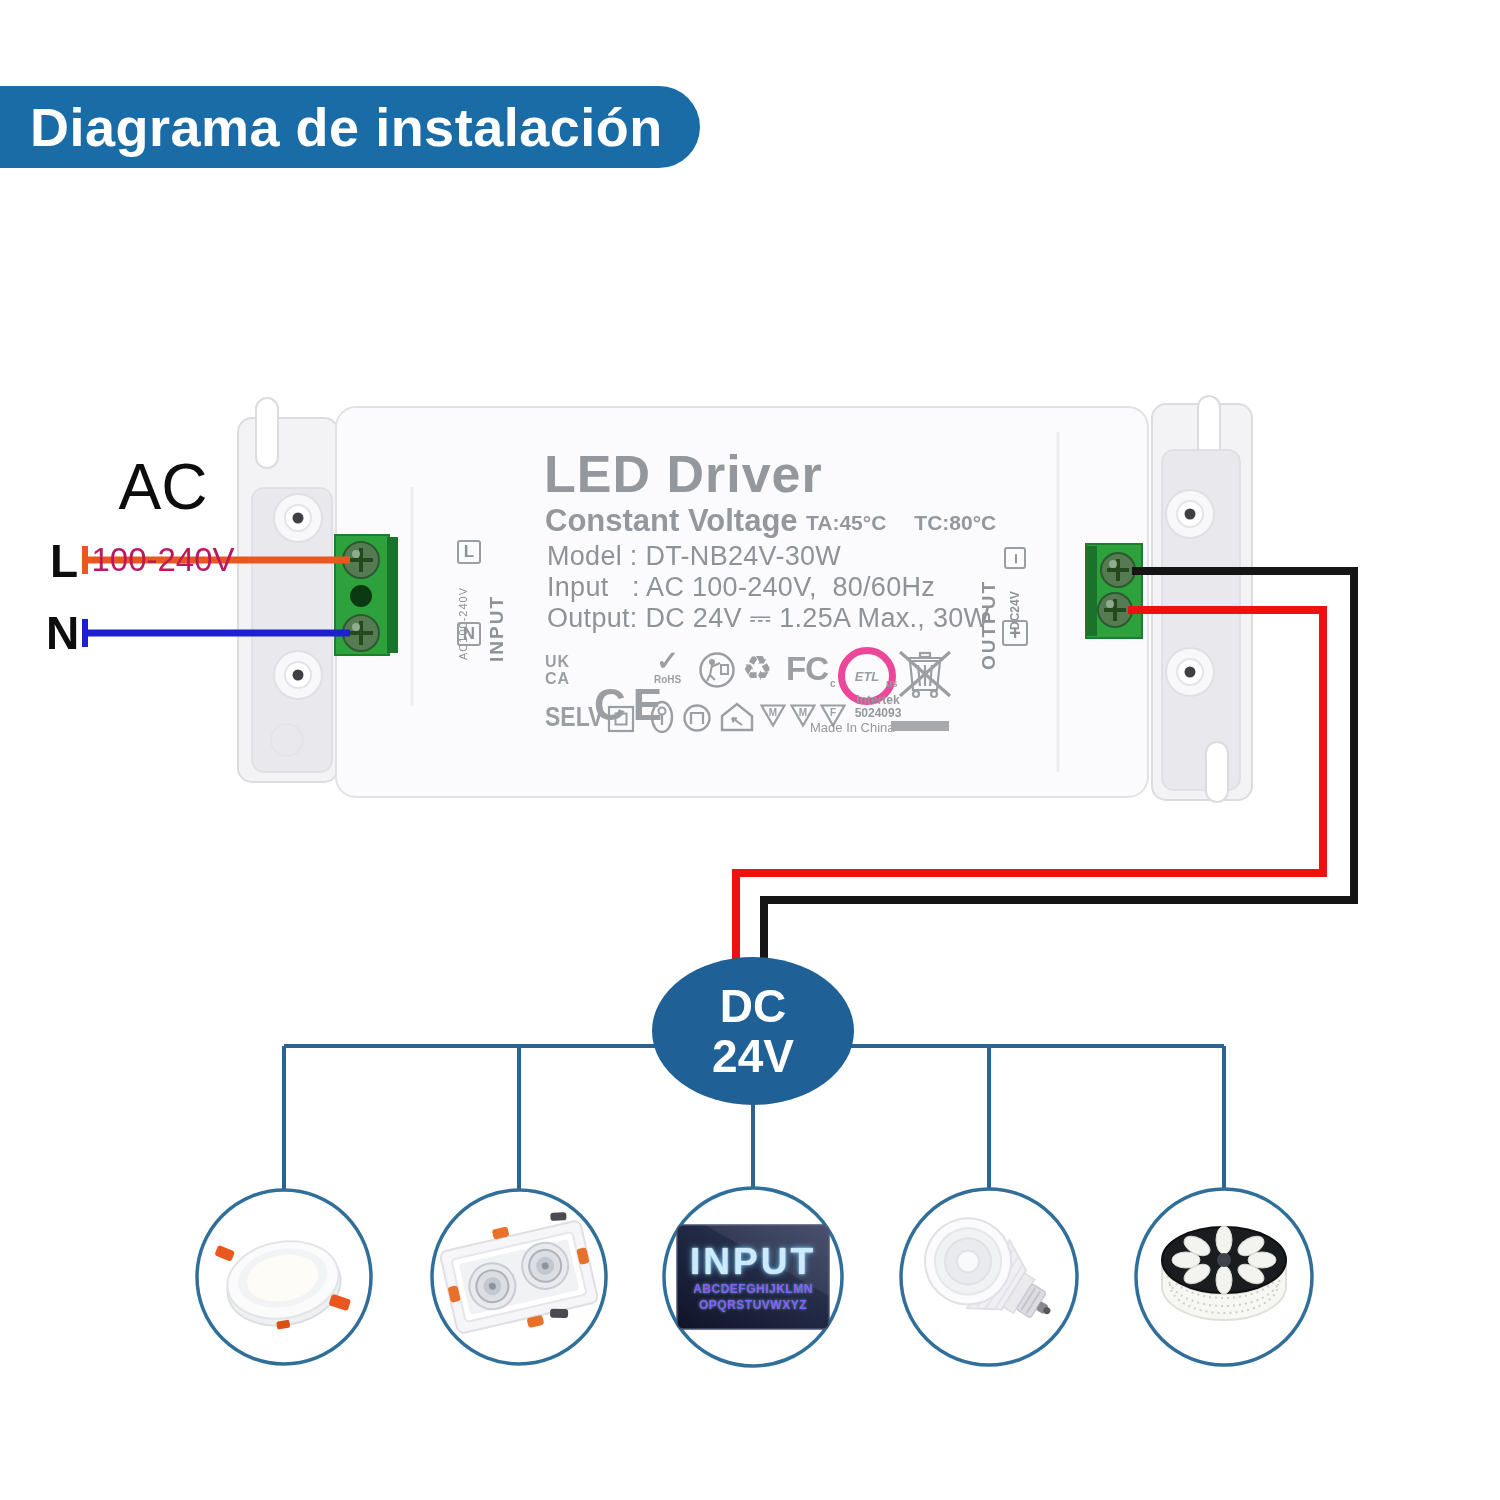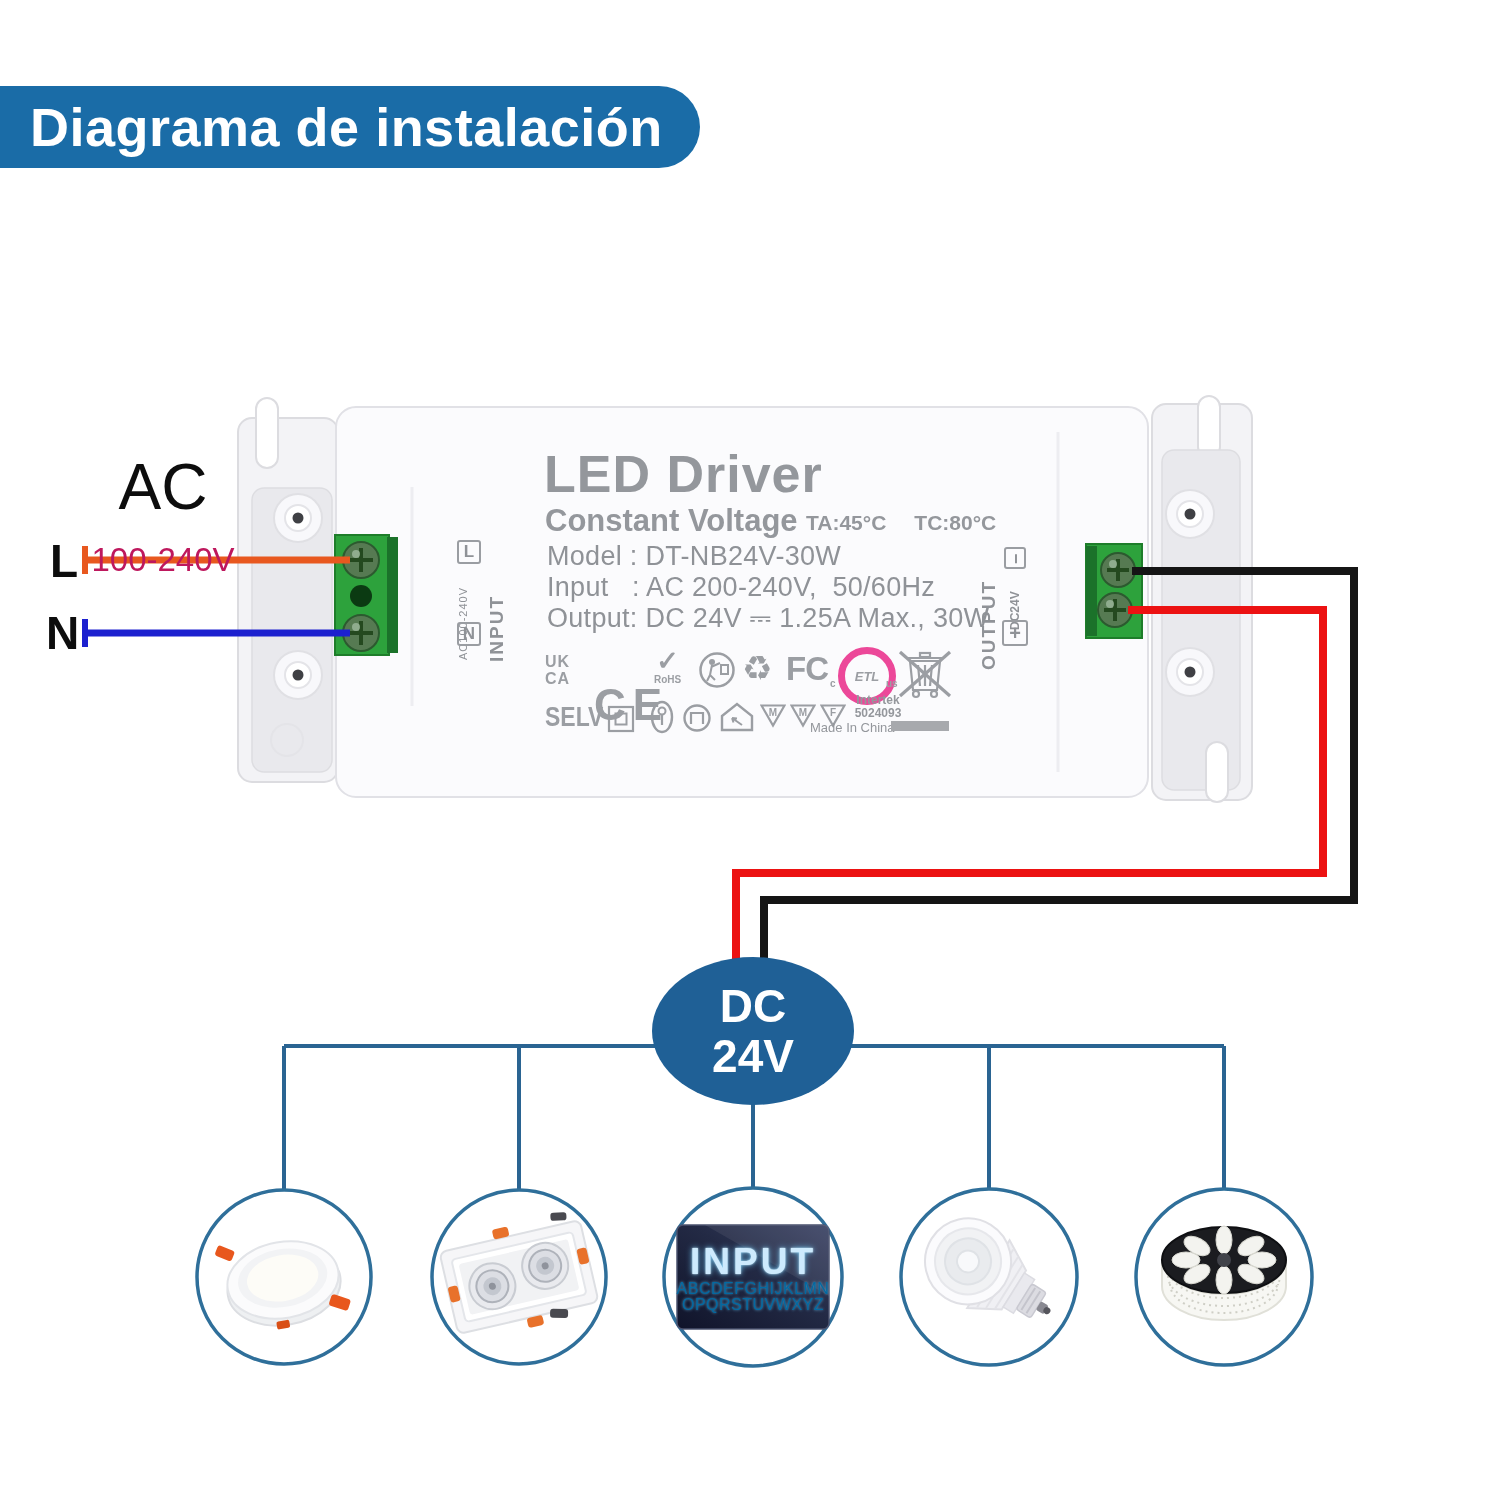--- a/index.html
+++ b/index.html
@@ -48,21 +48,21 @@
   .madein{left:810px;top:720px;font-size:13px;color:#94979c;}
   .gbar{left:891px;top:721px;width:58px;height:10px;background:#a7a9ad;}
   
   .dcbubble{left:653px;top:972px;width:200px;height:118px;display:flex;flex-direction:column;
             align-items:center;justify-content:center;color:#fff;font-weight:bold;font-size:46px;line-height:50px;}
   
   .signtext{left:678px;top:1228px;width:150px;height:100px;display:flex;flex-direction:column;
             align-items:center;justify-content:center;}
   .signword{font-size:37px;font-weight:bold;color:#cdeafd;letter-spacing:3px;
             text-shadow:0 0 6px rgba(110,200,245,.95),0 0 2px #fff;line-height:38px;}
-  .signabc{font-size:16px;font-weight:normal;color:#0369a1;letter-spacing:.5px;line-height:16px;
+  .signabc{font-size:12px;font-weight:bold;color:#8b5cf6;letter-spacing:.5px;line-height:16px;
            text-shadow:0 0 3px rgba(110,200,245,.8);}
 </style>
 </head>
 <body>
 
 <div class="canvas">
 
   <svg class="abs" style="left:0;top:0" width="1500" height="1500" viewBox="0 0 1500 1500">
     <defs>
       <linearGradient id="signbg" x1="0" y1="1" x2="1" y2="0">
@@ -244,21 +244,21 @@
   <div class="abs wire-lbl" style="left:50px;top:534px">L</div>
   <div class="abs wire-lbl" style="left:46px;top:606px">N</div>
 
   <div class="abs drv drv-sub">Constant Voltage</div>
   <div class="abs drv drv-title">LED Driver</div>
   <div class="abs drv-ta drv">
     <span>TA:45°C</span>
     <span>TC:80°C</span>
   </div>
   <div class="abs spec" style="top:541px">Model : DT-NB24V-30W</div>
-  <div class="abs spec" style="top:572px">Input   : AC 200-240V,  50/60Hz</div>
+  <div class="abs spec" style="top:572px">Input   : AC 100-240V,  80/60Hz</div>
   <div class="abs spec" style="top:603px">Output: DC 24V ⎓ 1.25A Max., 30W</div>
 
   <div class="abs tbox" style="left:457px;top:540px;width:24px;height:24px;font-size:17px">L</div>
   <div class="abs vtext" style="left:457px;top:572px;height:88px;font-size:11px;letter-spacing:1px">AC100-240V</div>
   <div class="abs vtext" style="left:486px;top:566px;height:96px;font-size:19px;font-weight:bold;letter-spacing:2px">INPUT</div>
   <div class="abs tbox" style="left:457px;top:622px;width:24px;height:24px;font-size:17px">N</div>
 
   <div class="abs vtext" style="left:978px;top:552px;height:118px;font-size:19px;font-weight:bold;letter-spacing:2px">OUTPUT</div>
   <div class="abs tbox" style="left:1004px;top:547px;width:22px;height:22px;font-size:18px">
     <span style="display:inline-block;transform:rotate(90deg)">−</span>

